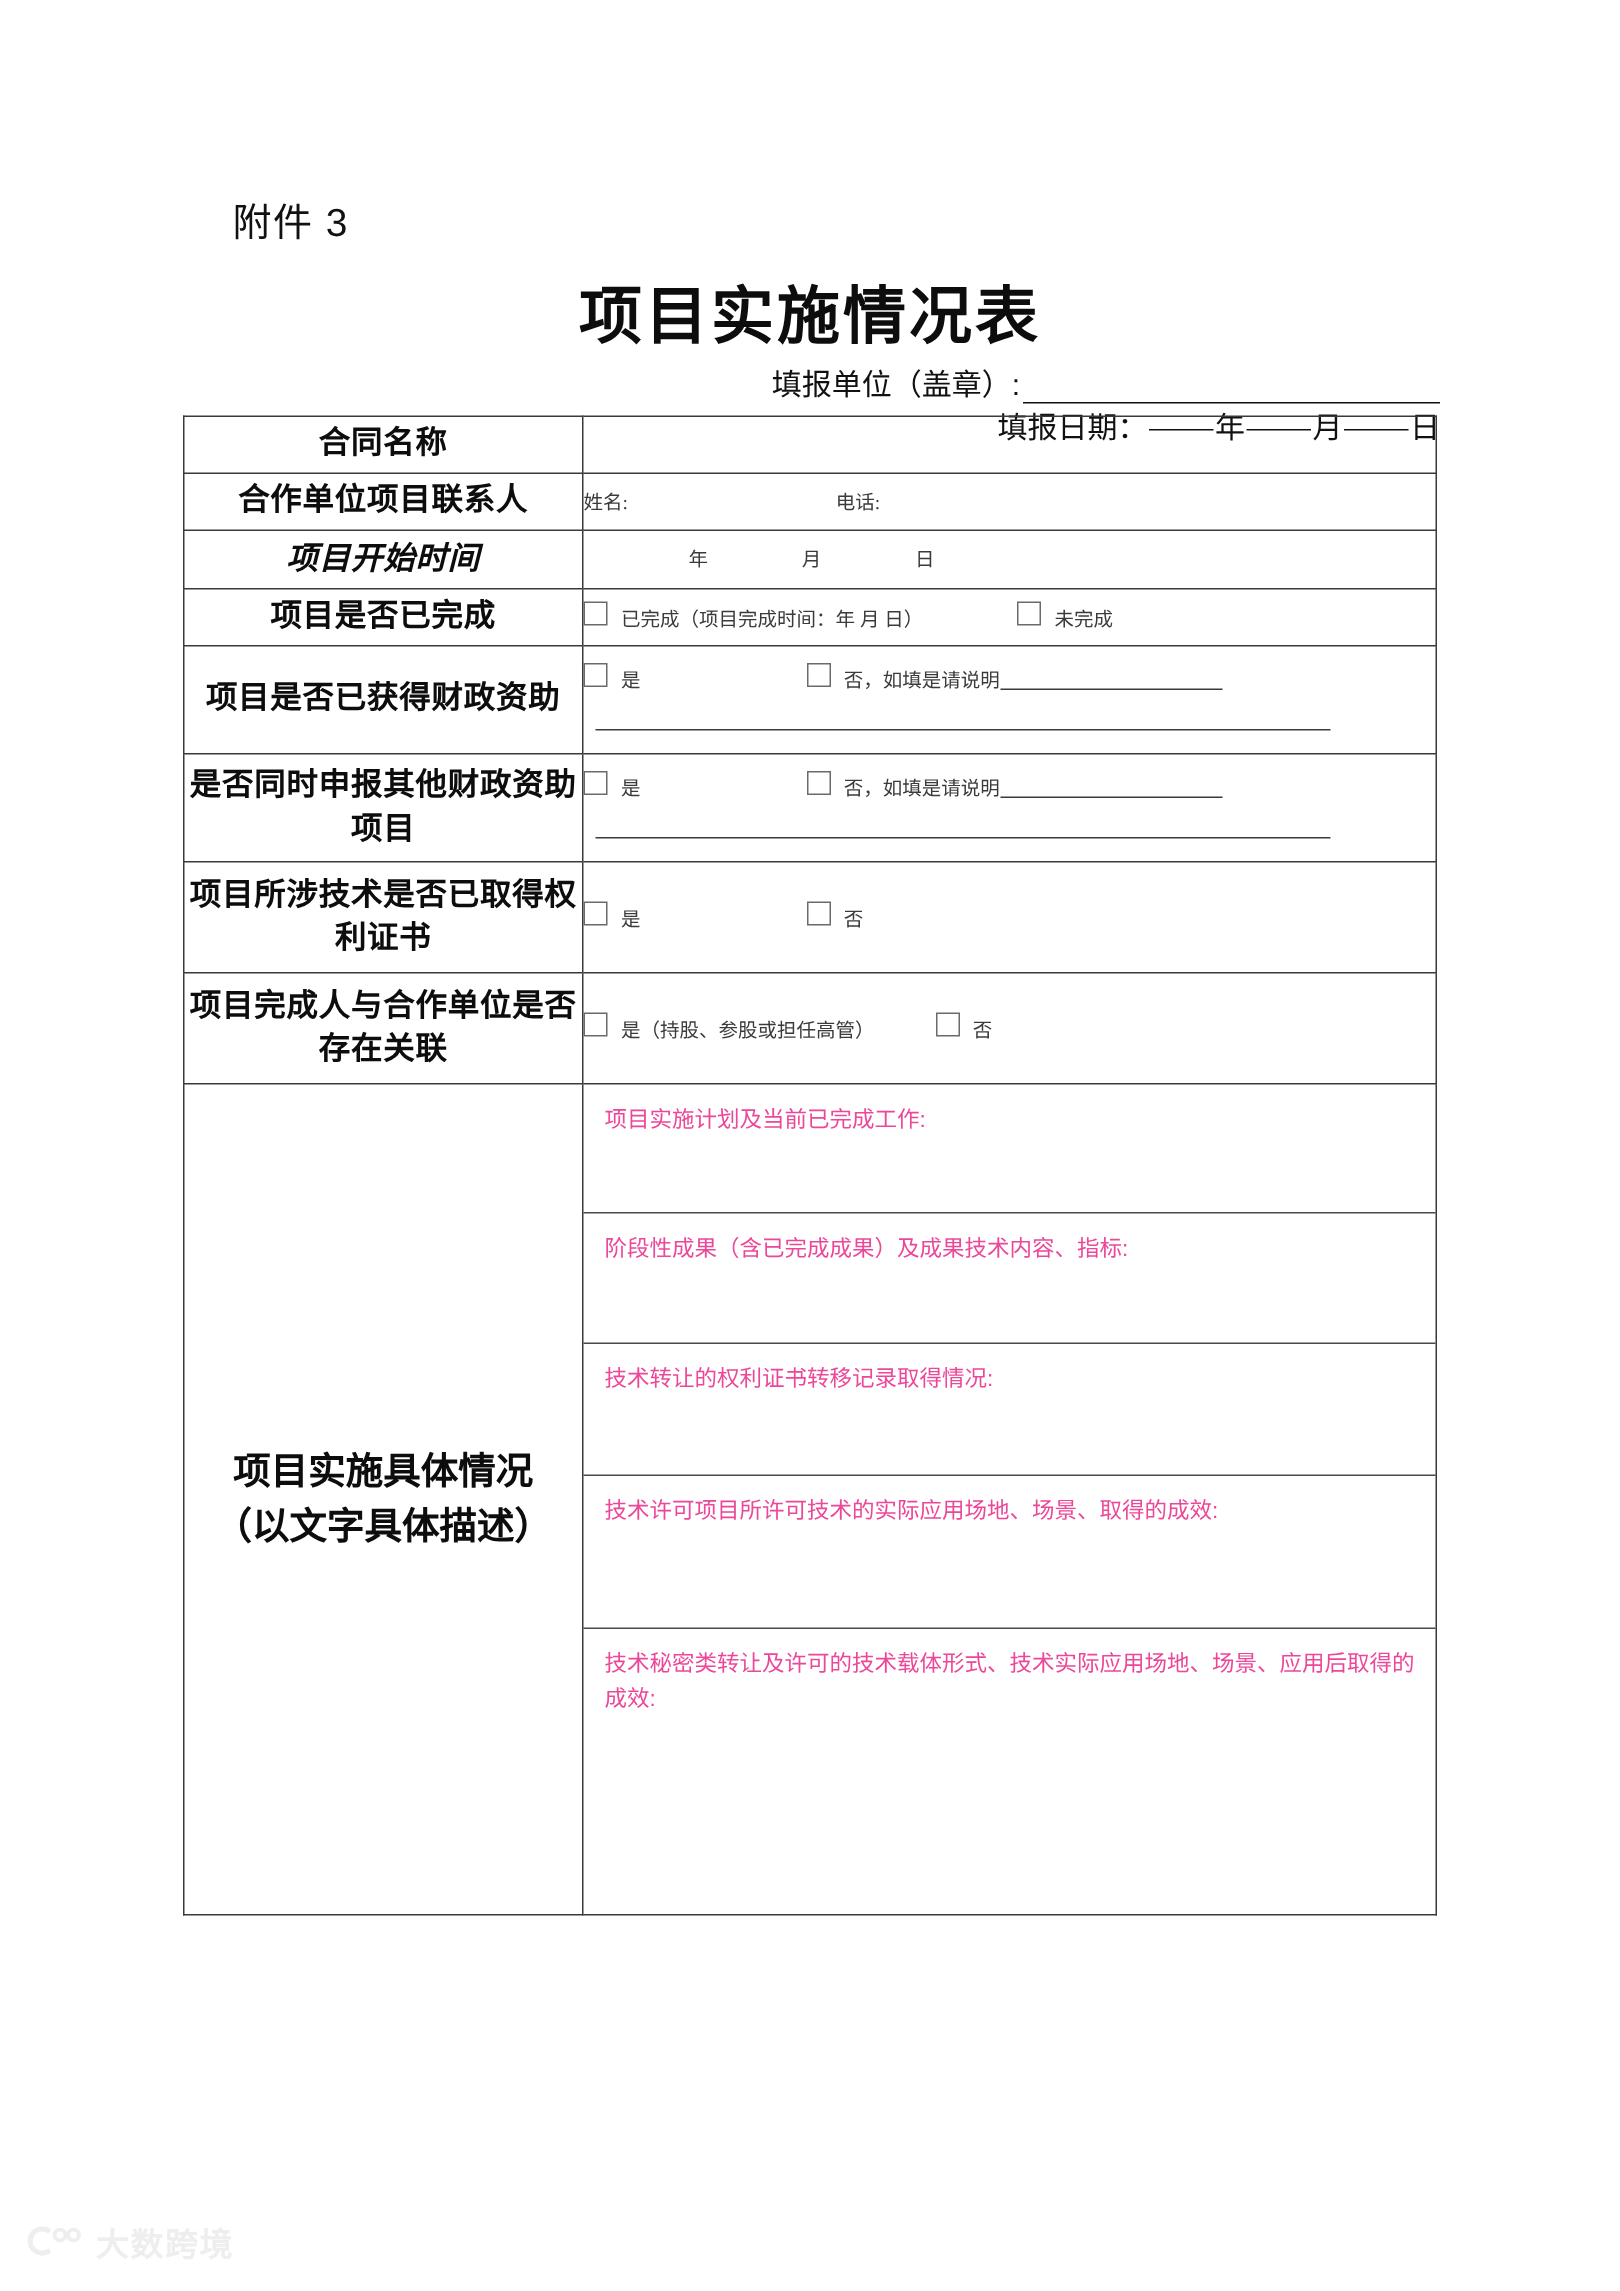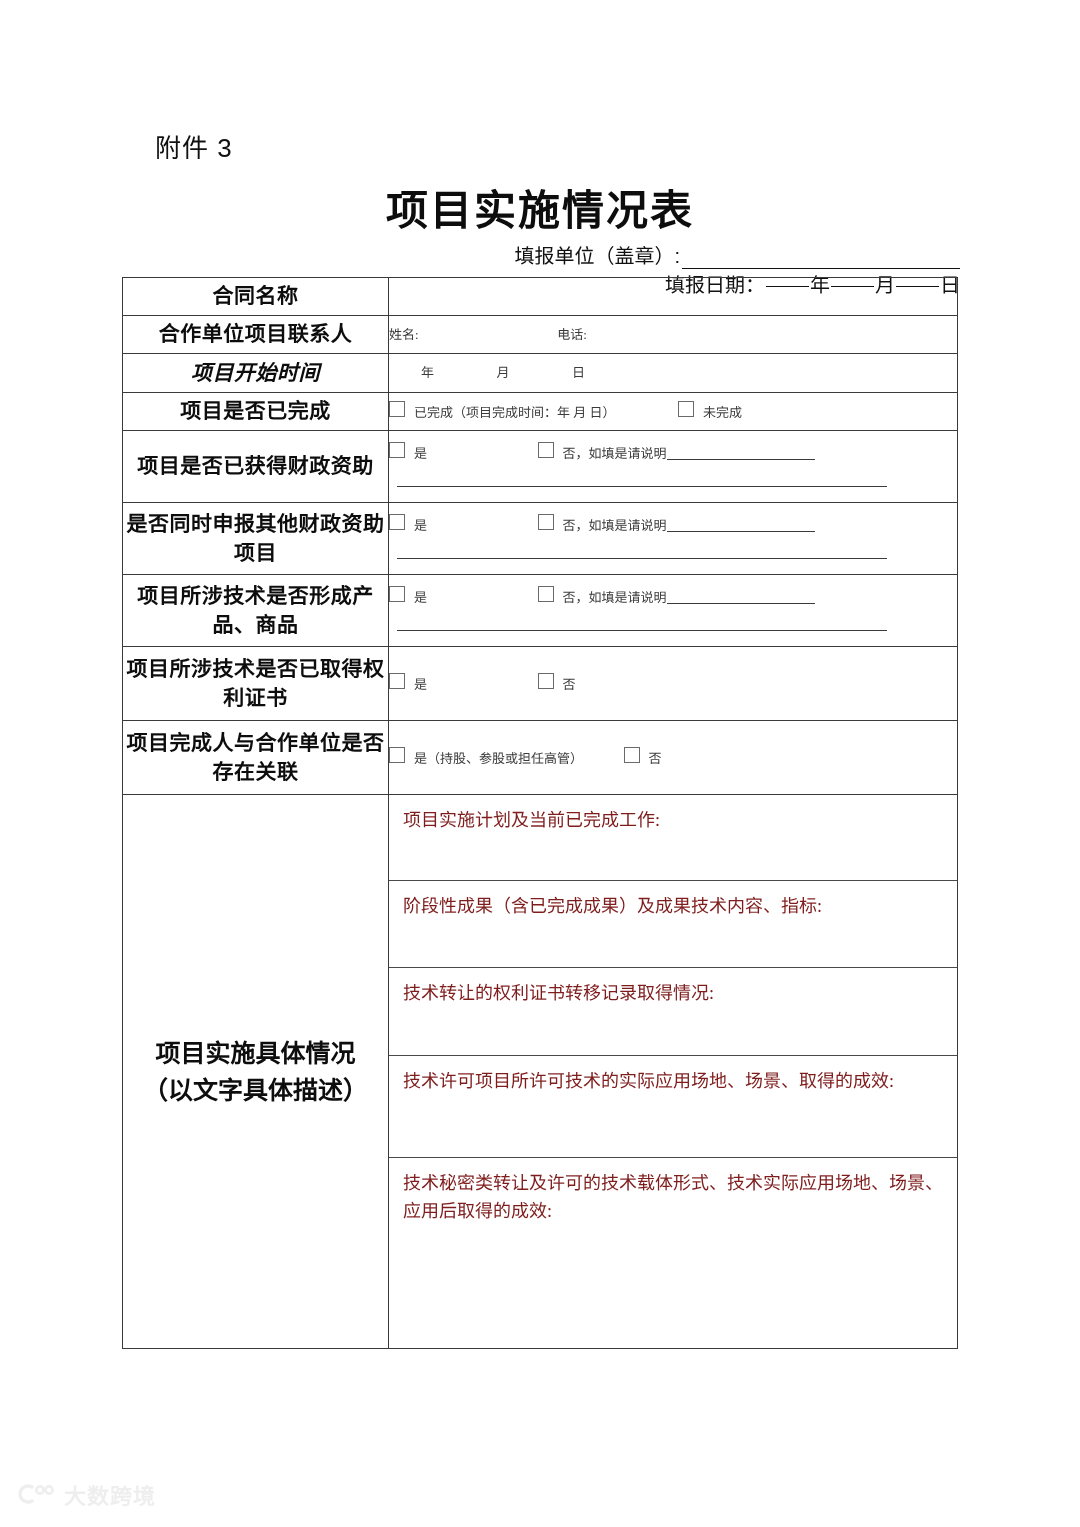--- a/index.html
+++ b/index.html
@@ -148,23 +148,23 @@
     font-size: 25px;
     font-weight: 700;
     color: #0d0d0d;
     line-height: 1.45;
     padding: 10px 6px;
   }
   .narrative-cell { padding: 0; vertical-align: top; }
   .narr-item {
     border-bottom: 1.4px solid #4a4a4a;
     padding: 12px 14px 0 14px;
-    font-size: 18px;
-    color: #7f1d1d;
-    font-family: Liberation Serif, serif;
+    font-size: 15px;
+    color: #ec4899;
+    font-family: Liberation Sans, sans-serif;
     line-height: 1.55;
     box-sizing: border-box;
   }
   .narr-item:last-child { border-bottom: none; }
   .nh-1 { height: 86px; }
   .nh-2 { height: 87px; }
   .nh-3 { height: 88px; }
   .nh-4 { height: 102px; }
   .nh-5 { height: 190px; }
 
@@ -233,21 +233,21 @@
         <td class="lbl row-h-base">合作单位项目联系人</td>
         <td class="val">
           <span>姓名:</span>
           <span class="sp-xl"></span>
           <span>电话:</span>
         </td>
       </tr>
 
       <tr>
         <td class="lbl row-h-start">项目开始时间</td>
-        <td class="val" style="padding-left:32px;">
+        <td class="val" style="padding-left:70px;">
           <span>年</span>
           <span class="sp-md"></span>
           <span>月</span>
           <span class="sp-md"></span>
           <span>日</span>
         </td>
       </tr>
 
       <tr>
         <td class="lbl row-h-base">项目是否已完成</td>
@@ -271,29 +271,20 @@
       <tr>
         <td class="lbl row-h-assist">是否同时申报其他财政资助项目</td>
         <td class="val">
           <span class="chk"></span><span>是</span>
           <span class="sp-lg"></span>
           <span class="chk"></span><span>否，如填是请说明</span><span class="blank-line"></span>
           <span class="blank-full"></span>
         </td>
       </tr>
 
-      <tr>
-        <td class="lbl row-h-assist">项目所涉技术是否形成产品、商品</td>
-        <td class="val">
-          <span class="chk"></span><span>是</span>
-          <span class="sp-lg"></span>
-          <span class="chk"></span><span>否，如填是请说明</span><span class="blank-line"></span>
-          <span class="blank-full"></span>
-        </td>
-      </tr>
 
       <tr>
         <td class="lbl row-h-two">项目所涉技术是否已取得权利证书</td>
         <td class="val">
           <span class="chk"></span><span>是</span>
           <span class="sp-lg"></span>
           <span class="chk"></span><span>否</span>
         </td>
       </tr>
 

